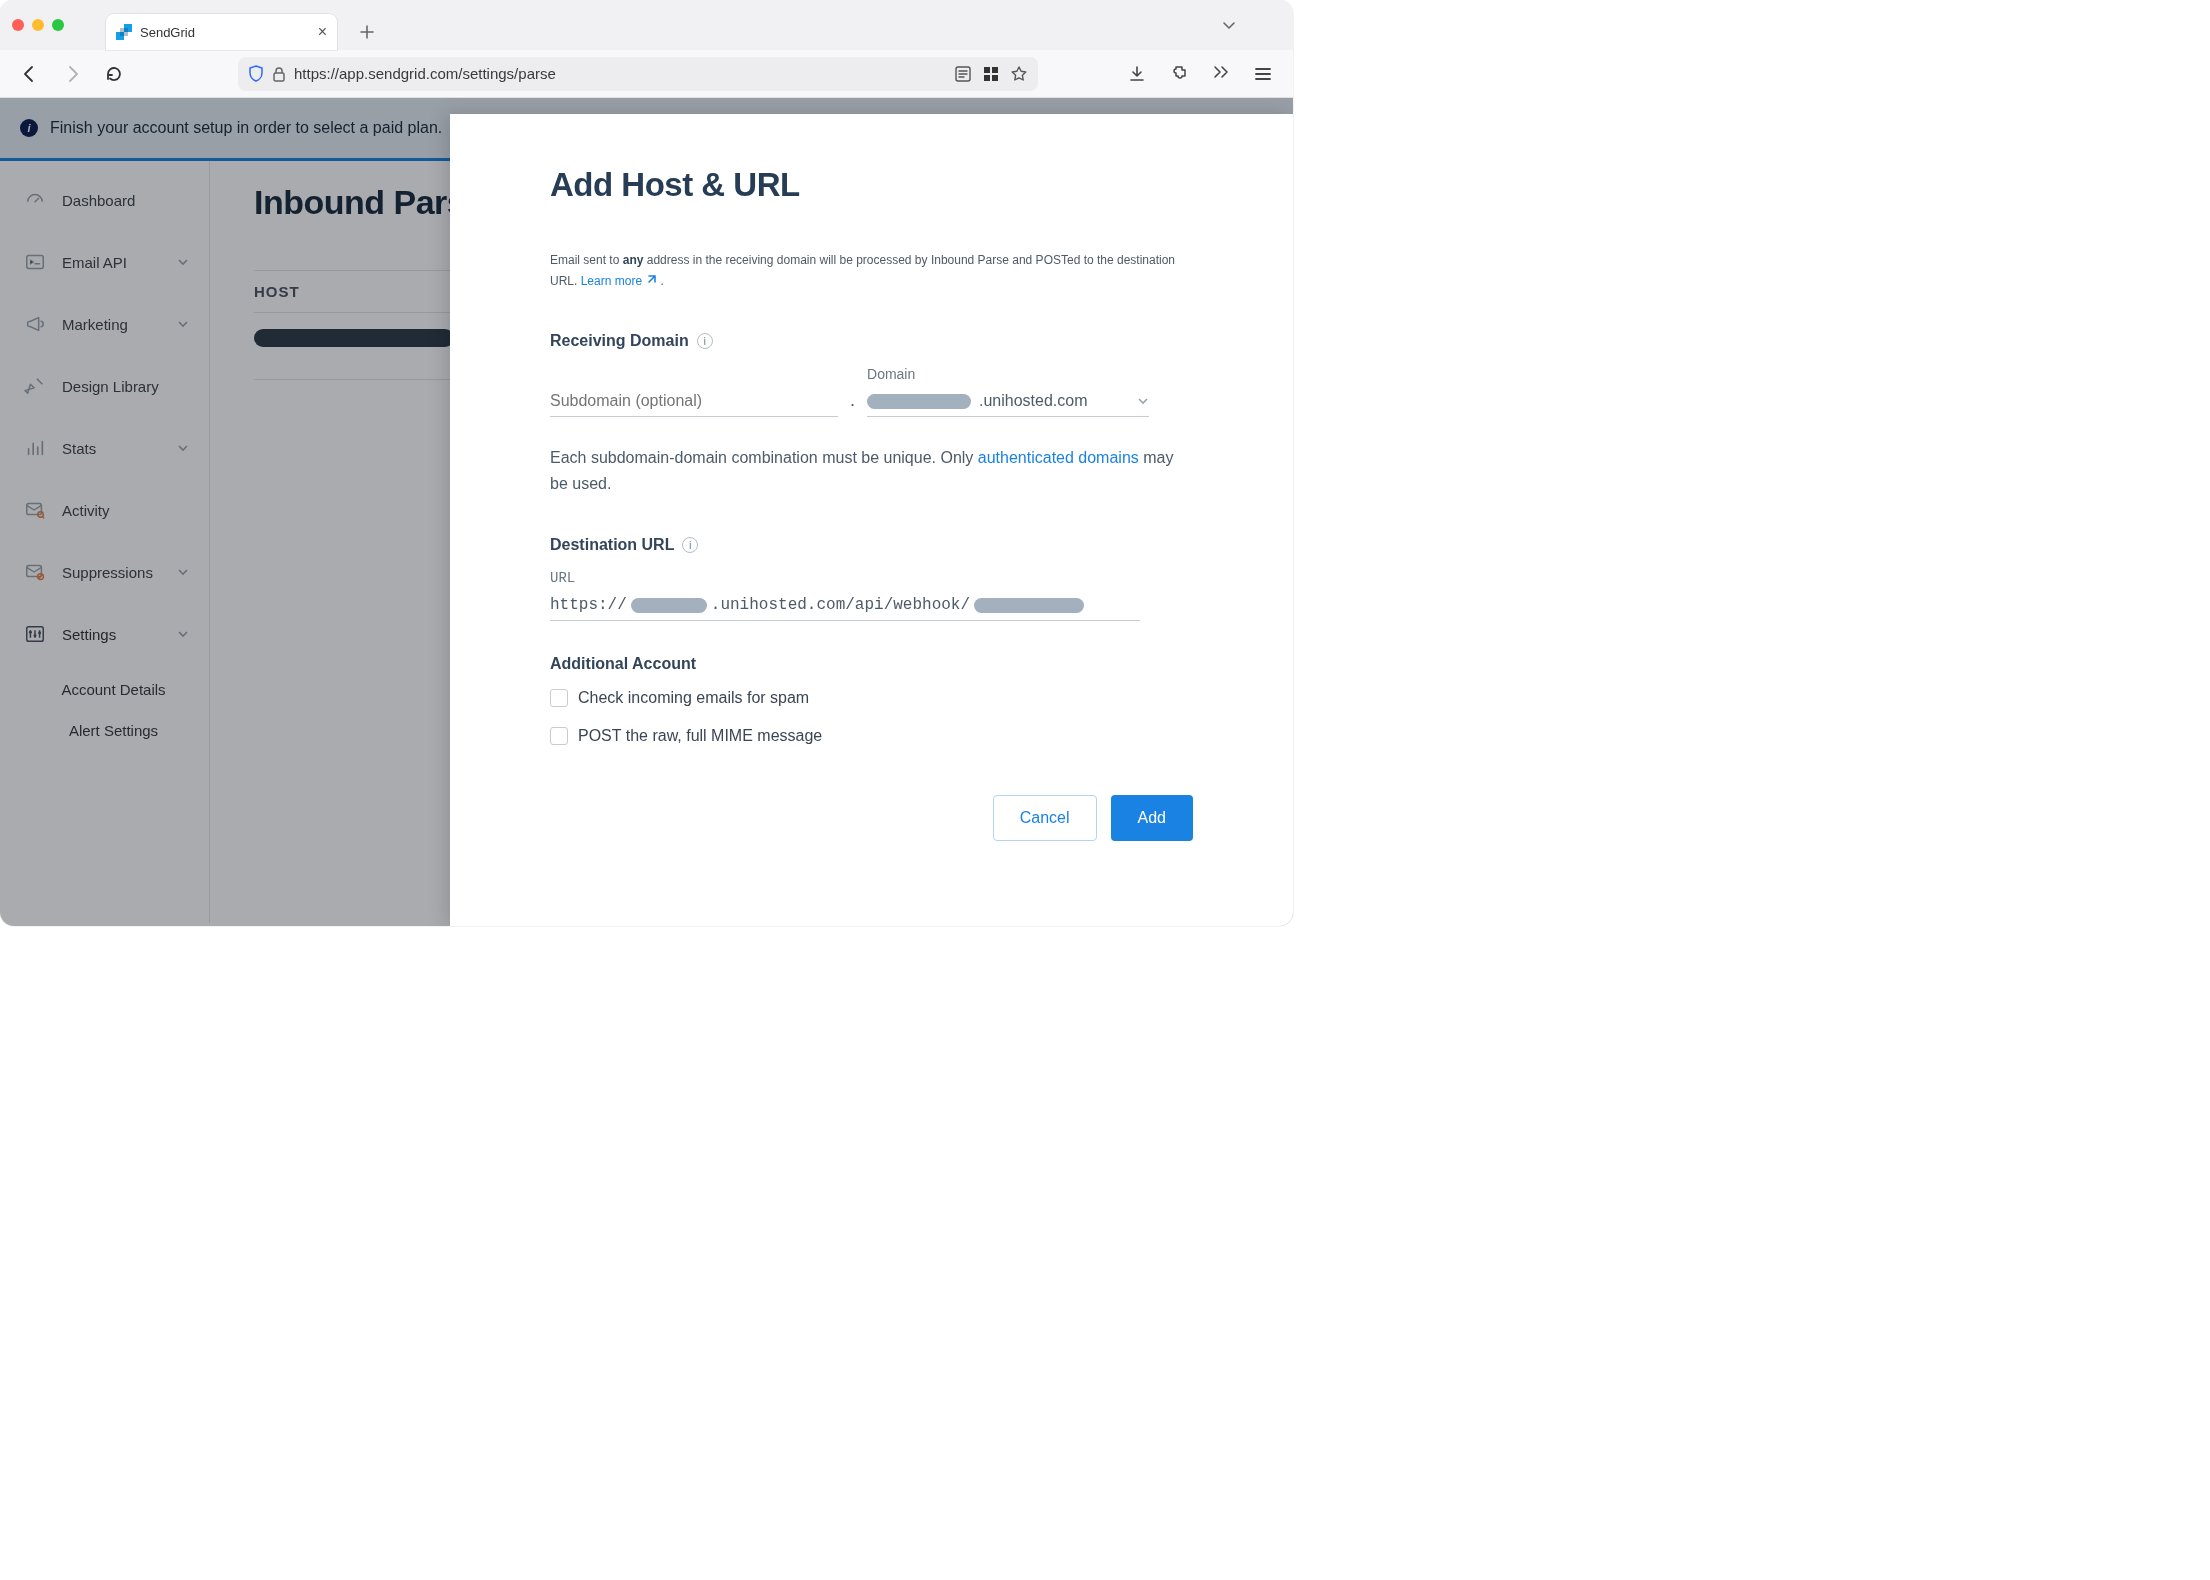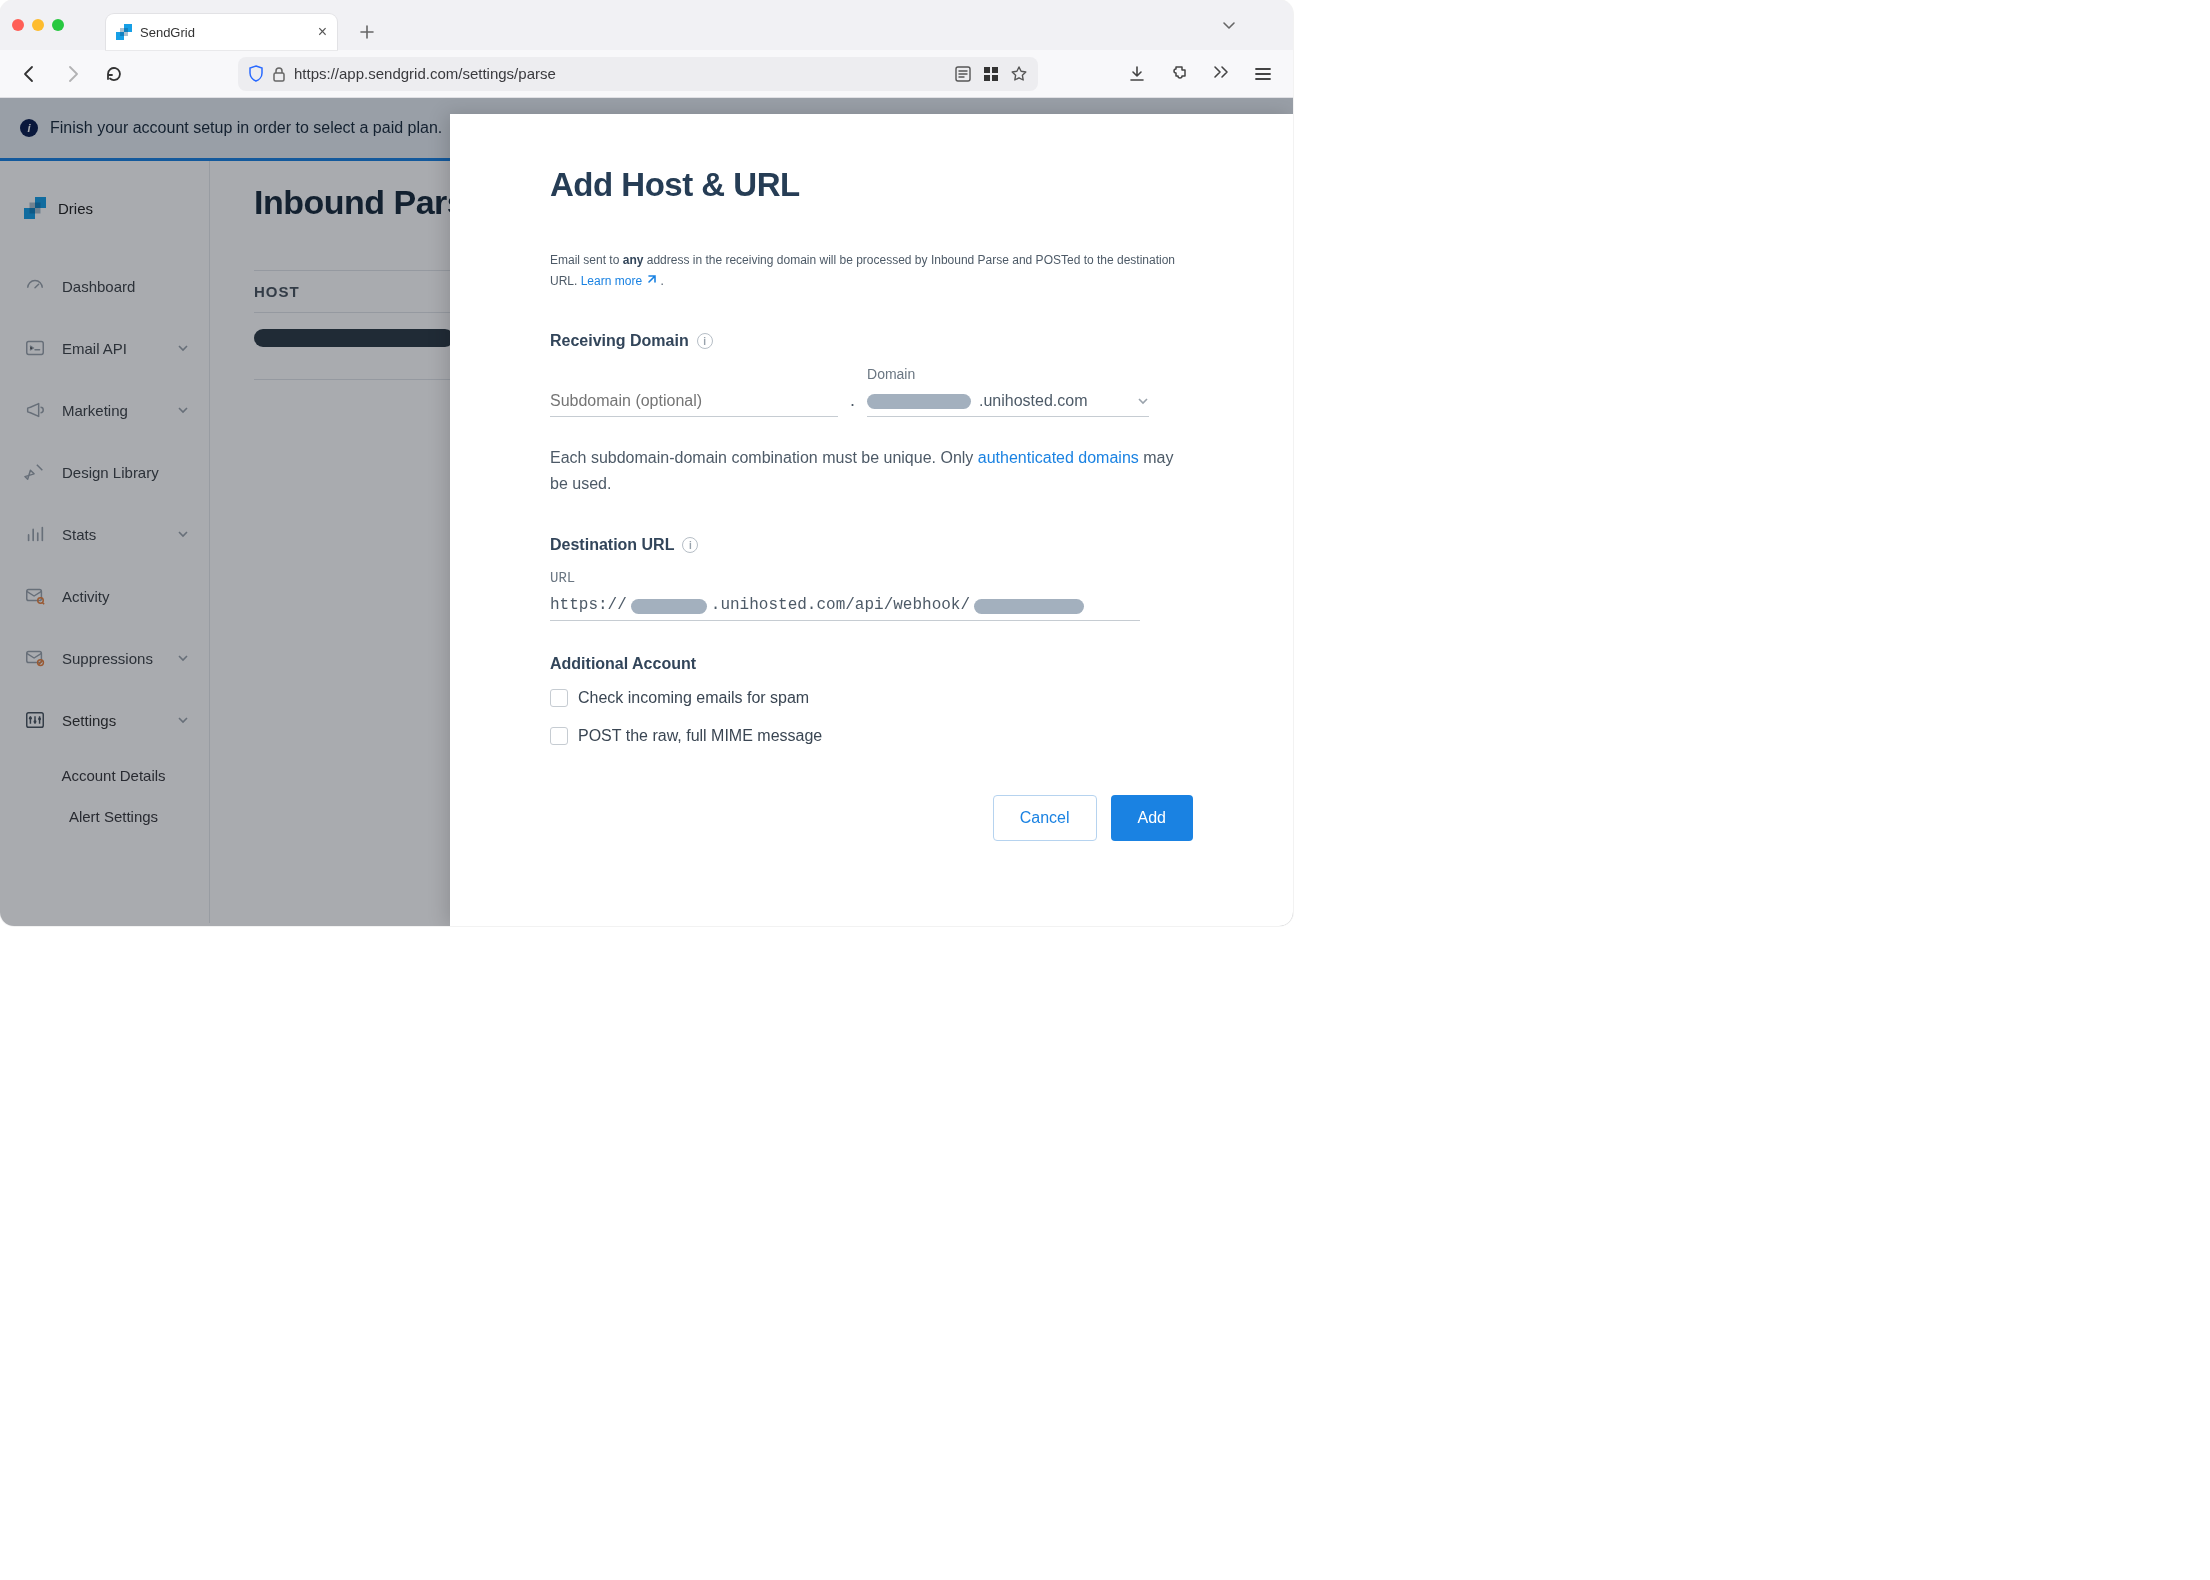--- a/index.html
+++ b/index.html
@@ -198,21 +198,21 @@
     display: inline-block; height: 15px; border-radius: 8px;
     background: #a3b0be;
   }
   .domain-select .dtext { color: #4d5a67; font-size: 16px; }
   .domain-select .chev { margin-left: auto; color: #9aa3ac; }
 
   .helper { font-size: 16px; color: #4d5a67; line-height: 1.6; margin-top: 28px; }
 
   .url-field { margin-top: 6px; font-family: Liberation Mono, monospace; }
   .url-line {
-    display: flex; align-items: flex-end; gap: 4px;
+    display: flex; align-items: center; gap: 4px;
     border-bottom: 1px solid #c6ccd2;
     padding: 4px 0 6px 0;
     font-size: 16px; color: #4d5a67;
     width: 590px;
   }
 
   .options { margin-top: 14px; display: flex; flex-direction: column; gap: 20px; }
   .chk {
     display: flex; align-items: center; gap: 10px;
     font-size: 16px; color: #3a4653;
@@ -350,30 +350,20 @@
 
   <div class="viewport">
 
     <div class="banner">
       <span class="info-icon">i</span>
       <span>Finish your account setup in order to select a paid plan.</span>
     </div>
 
     <div class="applayout">
       <aside class="sidebar">
-        <div class="org">
-          <span class="logo">
-            <svg width="22" height="22" viewBox="0 0 16 16">
-              <rect x="0" y="8" width="8" height="8" fill="#169fe6"></rect>
-              <rect x="8" y="0" width="8" height="8" fill="#169fe6"></rect>
-              <rect x="4" y="4" width="8" height="8" fill="#0b4b79" opacity="0.35"></rect>
-            </svg>
-          </span>
-          <span class="name">Dries</span>
-        </div>
 
         <nav class="navlist">
           <div class="navitem">
             <span class="nicon">
               <svg width="22" height="22" viewBox="0 0 24 24">
                   <path d="M4 14a8 8 0 1 1 16 0" fill="none" stroke="#9aa3ac" stroke-width="1.6"></path>
                   <path d="M12 14l4-4" stroke="#9aa3ac" stroke-width="1.6" stroke-linecap="round"></path>
                 </svg>
             </span>
             <span>Dashboard</span>

